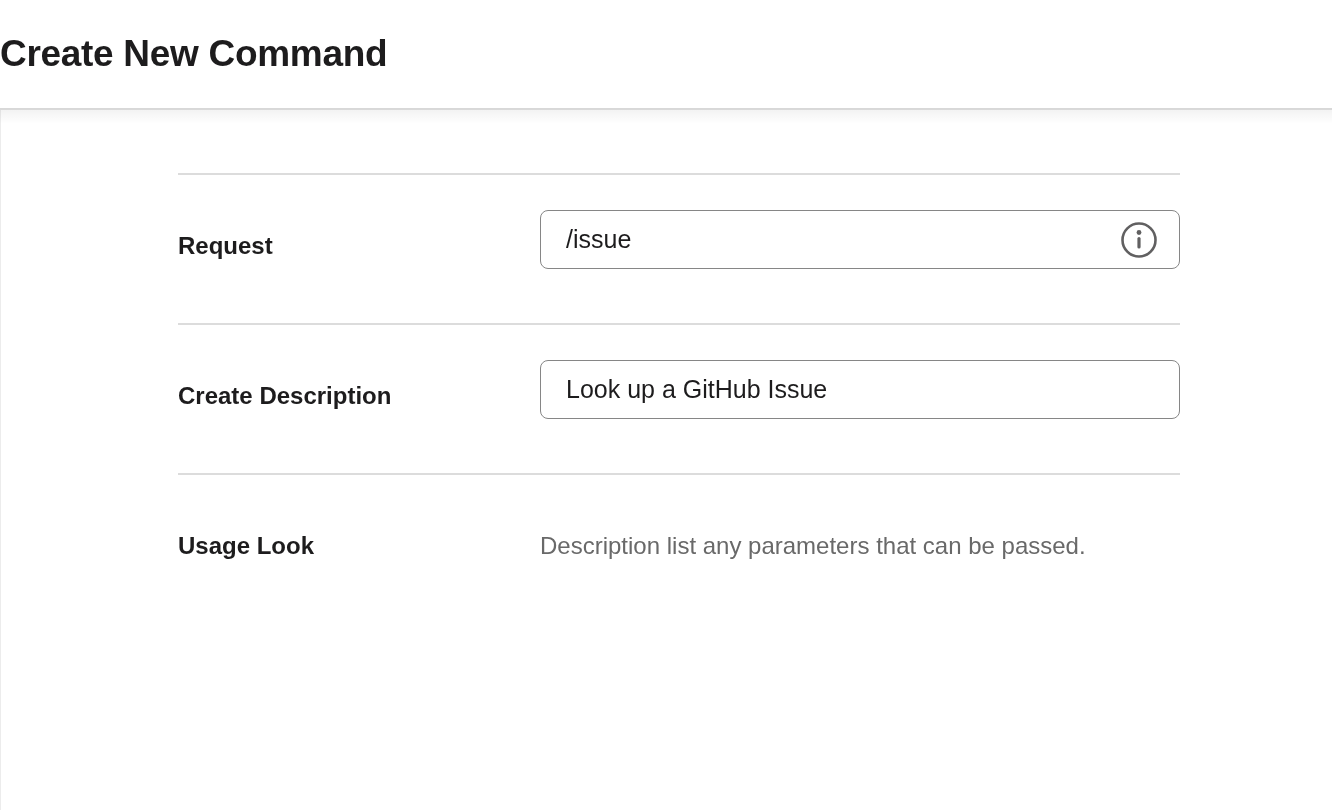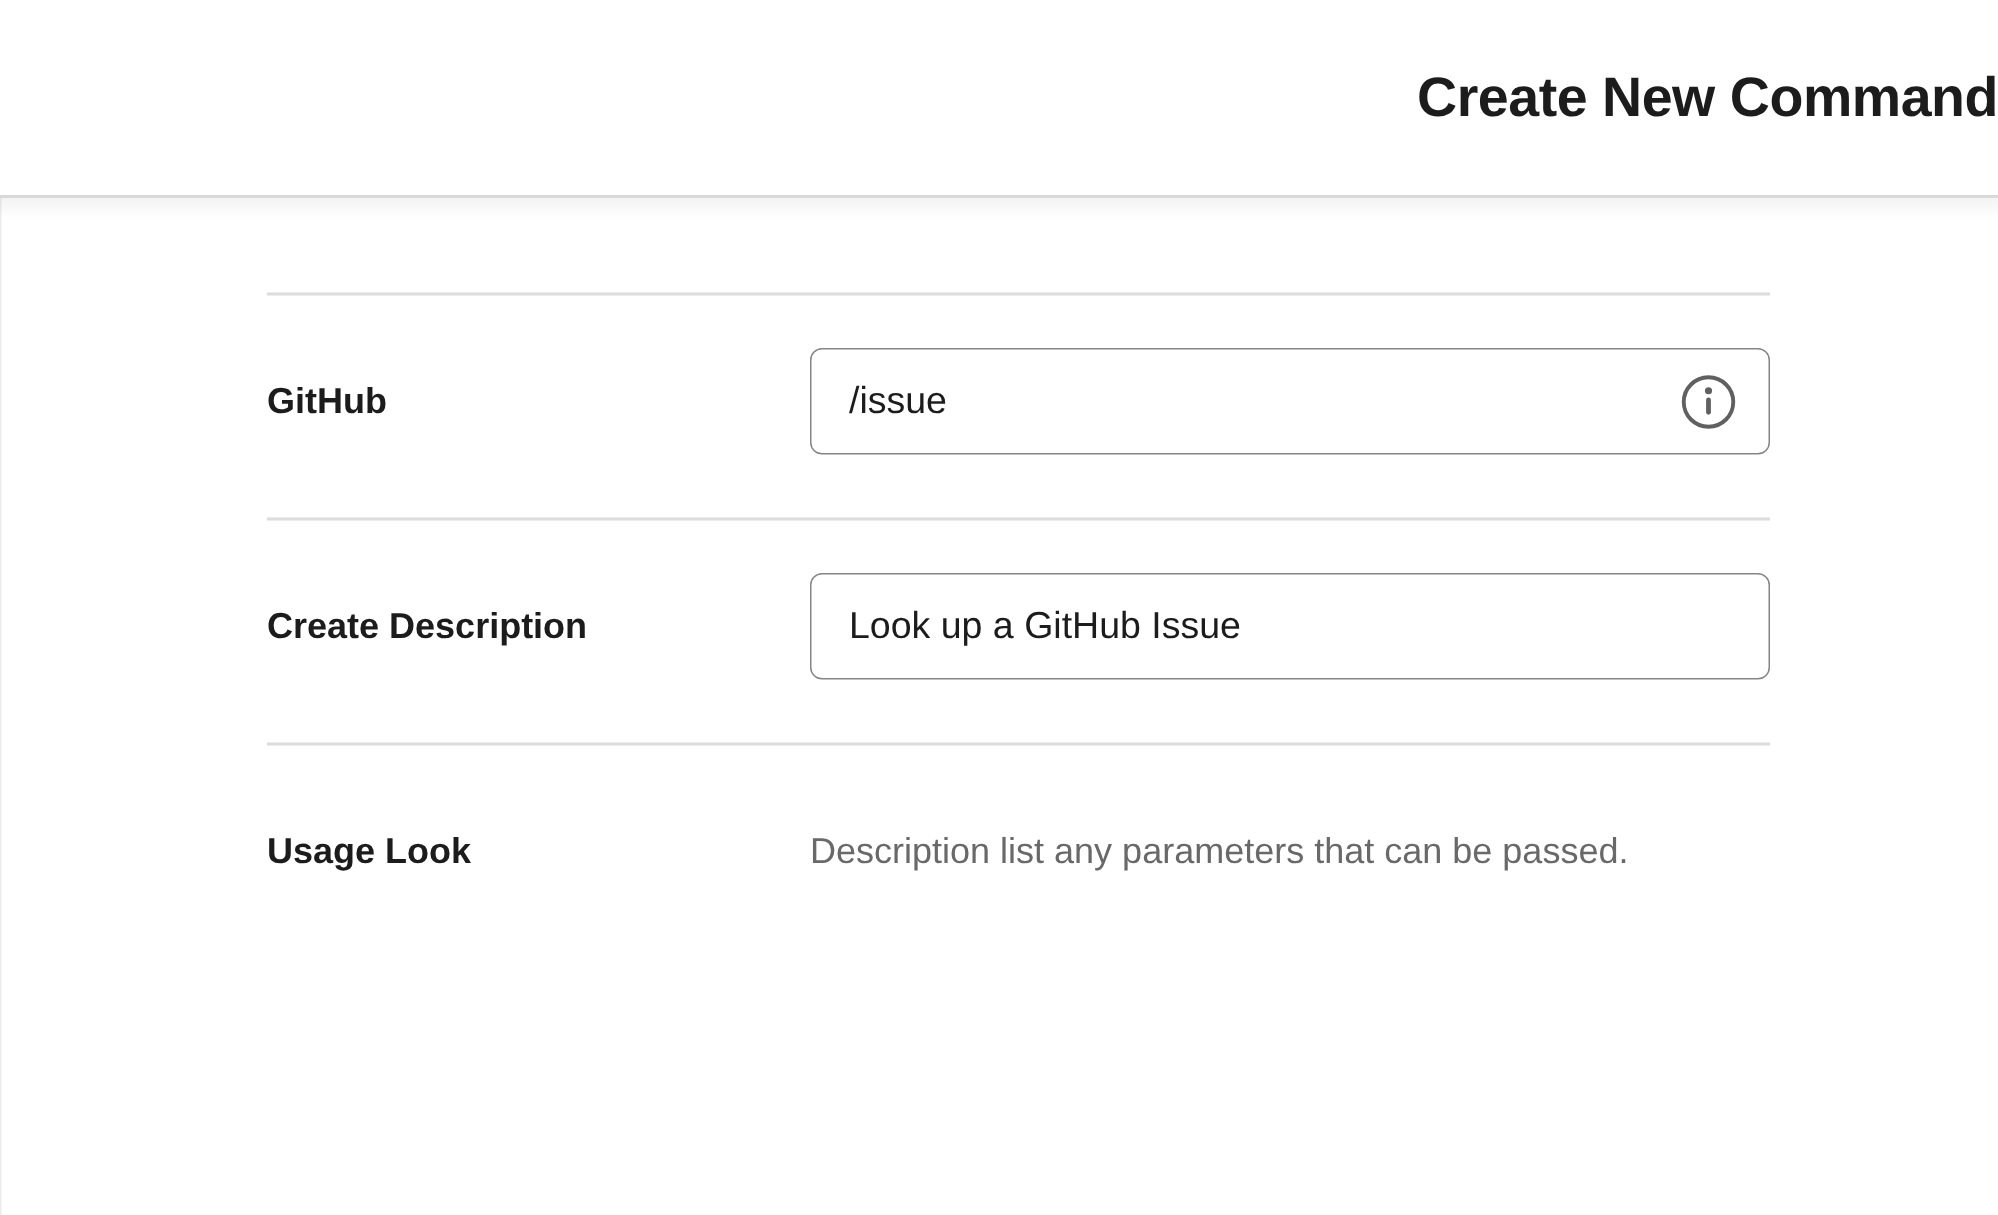--- a/index.html
+++ b/index.html
@@ -6,25 +6,25 @@
   html, body {
     width: 1332px;
     height: 810px;
     background: #ffffff;
     font-family: "Liberation Sans", sans-serif;
     color: #1d1c1d;
     overflow: hidden;
   }
   .header {
     position: relative;
-    height: 132px;
+    height: 110px;
     background: #ffffff;
     display: flex;
     align-items: center;
-    justify-content: flex-end;
+    justify-content: flex-start;
     border-bottom: 2px solid #e4e4e4;
   }
   .header::after {
     content: "";
     position: absolute;
     left: 0; right: 0;
     top: 100%;
     height: 16px;
     background: linear-gradient(to bottom, rgba(0,0,0,0.055), rgba(0,0,0,0));
     pointer-events: none;
@@ -50,21 +50,21 @@
     flex: 0 0 362px;
     font-size: 24px;
     font-weight: 700;
     line-height: 71px;
     color: #1d1c1d;
   }
   .field-control { flex: 1; }
   .input-wrap { position: relative; }
   .text-input {
     width: 100%;
-    height: 71px;
+    height: 59px;
     border: 1.5px solid #868686;
     border-radius: 8px;
     background: #ffffff;
     font-family: "Liberation Sans", sans-serif;
     font-size: 25px;
     color: #1d1c1d;
     padding: 0 70px 0 25px;
     outline: none;
   }
   .info-icon {
@@ -86,21 +86,21 @@
 </head>
 <body>
 
 <div class="header">
   <h1 class="page-title">Create New Command</h1>
 </div>
 
 <div class="content">
 
   <div class="field-row">
-    <div class="field-label">GitHub</div>
+    <div class="field-label">Request</div>
     <div class="field-control">
       <div class="input-wrap">
         <input class="text-input" type="text" value="/issue" style="">
         <svg class="info-icon" viewBox="0 0 38 38">
           <circle cx="19" cy="19" r="16.5" fill="none" stroke="#616061" stroke-width="2.6"></circle>
           <circle cx="19" cy="11.5" r="2.4" fill="#616061"></circle>
           <rect x="17.4" y="16" width="3.2" height="11.5" rx="1.6" fill="#616061"></rect>
         </svg>
       </div>
     </div>

